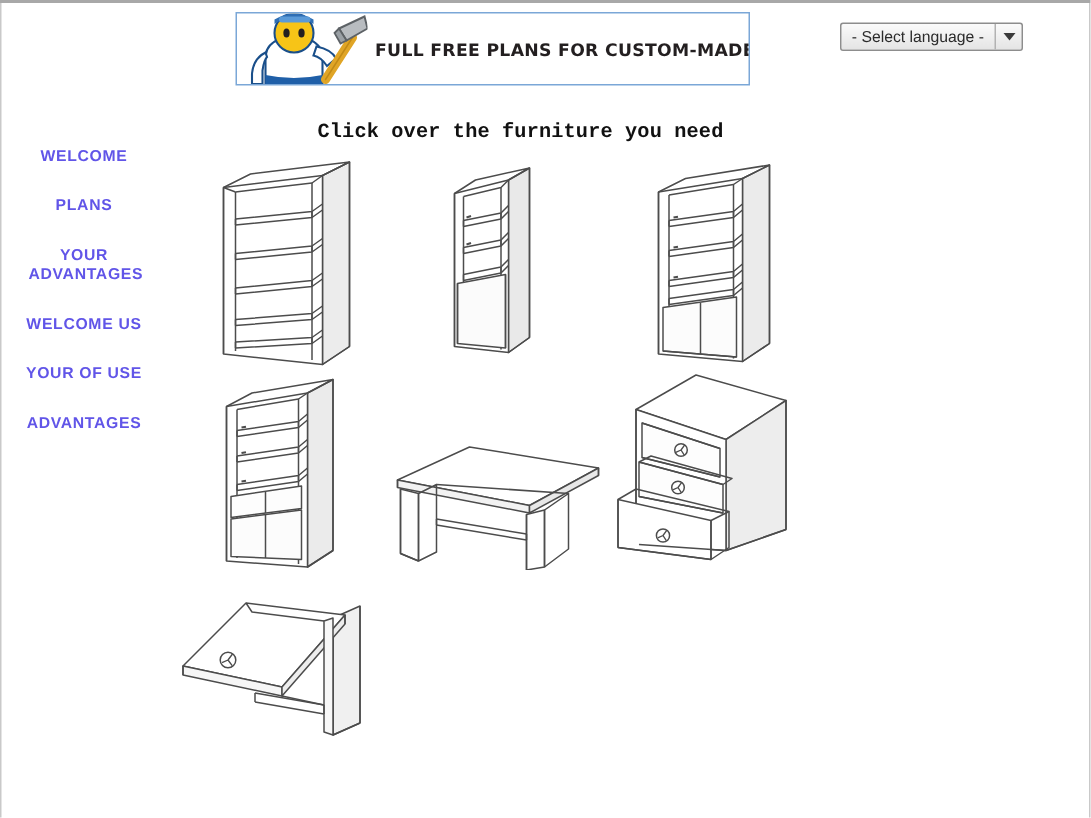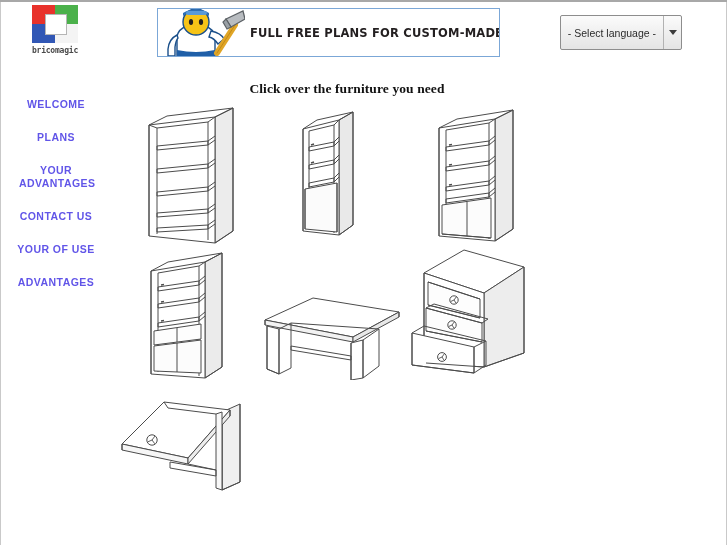--- a/index.html
+++ b/index.html
@@ -110,21 +110,21 @@
     font-weight: bold;
     color: #231f20;
     letter-spacing: 0.2px;
     white-space: nowrap;
   }
 
   .lang-select {
     position: absolute;
     right: 45px;
     top: 13px;
-    height: 35px;
+    height: 19px;
     display: flex;
     align-items: stretch;
     border: 1px solid #8d8d8d;
     background: linear-gradient(#fbfbfb, #e4e4e4);
     border-radius: 2px;
     box-sizing: border-box;
     cursor: default;
   }
   .lang-label {
     padding: 0 7px;
@@ -175,21 +175,21 @@
     position: absolute;
     left: 112px; top: 70px;
     width: 600px;
     height: 470px;
   }
   .main-heading {
     position: absolute;
     left: 0; top: 11px;
     width: 470px;
     text-align: center;
-    font-family: Liberation Serif, serif;
+    font-family: Liberation Mono, monospace;
     font-size: 13.5px;
     font-weight: bold;
     color: #111111;
     letter-spacing: 0.1px;
   }
   .furniture-grid {
     position: absolute;
     left: 0; top: 32px;
     width: 600px;
   }
@@ -201,30 +201,20 @@
 </style>
 </head>
 <body>
 
 <div class="page-top-rule"></div>
 <div class="page-left-rule"></div>
 <div class="page-right-rule"></div>
 
 <div class="header">
 
-  <div class="logo-block">
-    <div class="logo-mark">
-      <div class="logo-q tl" style="background:#e8322b"></div>
-      <div class="logo-q tr" style="background:#4bb14b"></div>
-      <div class="logo-q bl" style="background:#3157b5"></div>
-      <div class="logo-q br" style="background:#f4f4f4"></div>
-      <div class="logo-center"></div>
-    </div>
-    <div class="logo-word">bricomagic</div>
-  </div>
 
   <div class="banner">
     <div class="banner-figure">
       <svg viewBox="0 0 84 47" width="84" height="47">
 
         <path d="M16 47 L16 28 Q17 20 26 17 L44 17 Q53 20 54 28 L54 47 Z" fill="#ffffff" stroke="#1a4f8a" stroke-width="1.4"></path>
 
         <path d="M16 41 L16 47 L54 47 L54 41 Q35 45 16 41 Z" fill="#1f5fa8"></path>
 
         <path d="M16 26 Q8 30 7 40 L7 47 L14 47 L14 38 Q15 31 17 29 Z" fill="#ffffff" stroke="#1a4f8a" stroke-width="1.4"></path>
@@ -254,21 +244,21 @@
     <div class="lang-arrow-box">
       <span class="lang-arrow"></span>
     </div>
   </div>
 </div>
 
 <nav class="sidebar">
   <a class="nav-item">WELCOME</a>
   <a class="nav-item">PLANS</a>
   <a class="nav-item" style="padding:0 18px;">YOUR ADVANTAGES</a>
-  <a class="nav-item">CONTACT US</a>
+  <a class="nav-item">WELCOME US</a>
   <a class="nav-item">YOUR OF USE</a>
   <a class="nav-item">ADVANTAGES</a>
 </nav>
 
 <main class="main">
   <div class="main-heading">Click over the furniture you need</div>
 
   <div class="furniture-grid">
 
     <div class="fur-cell" style="left:25px; top:1px;">

